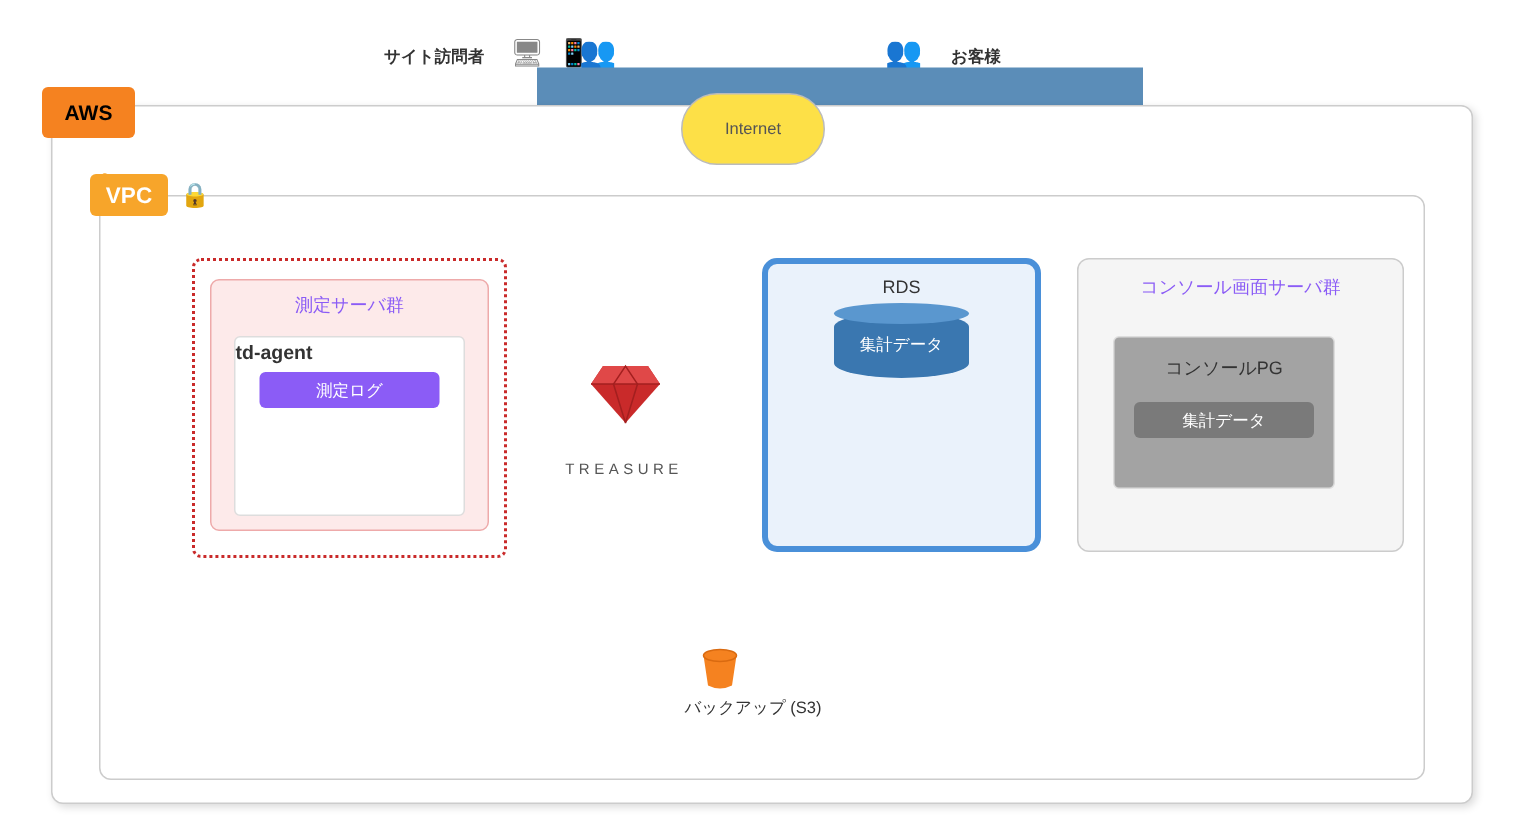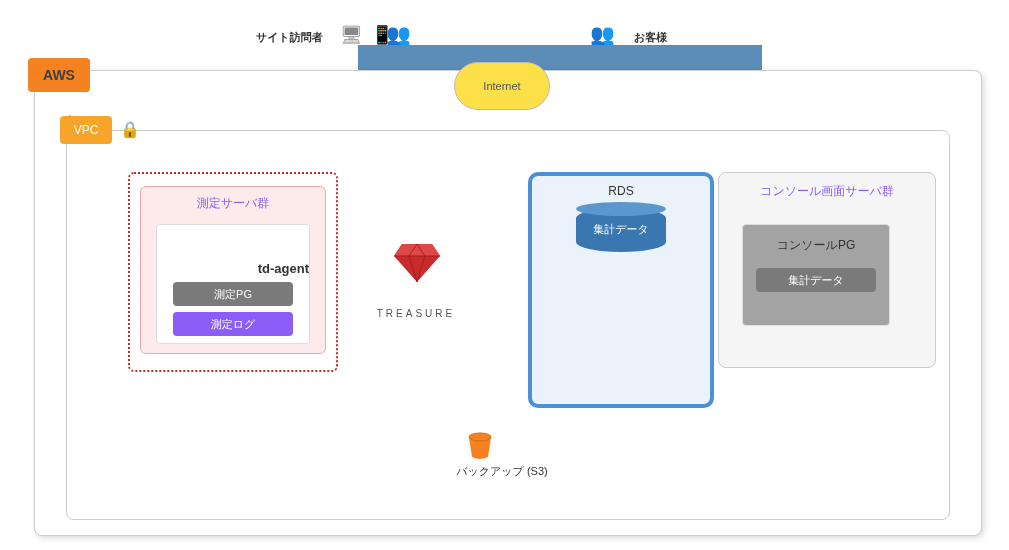--- a/index.html
+++ b/index.html
@@ -23,21 +23,21 @@
     border: 1px solid #ccc;
     border-radius: 8px;
     background: #fff;
     box-shadow: 2px 2px 6px rgba(0,0,0,0.15);
   }
   .aws-tag {
     left: 28px; top: 58px;
     width: 62px; height: 34px;
     background: #f58220;
     border-radius: 4px;
-    color: #404040;
+    color: #000000;
     font-weight: bold;
     font-size: 14px;
     display: flex; align-items: center; justify-content: center;
   }
   .aws-cloud {
     left:30px; top:48px; font-size:18px; color:#f58220;
   }
 
   
   .vpc-box {
@@ -45,21 +45,21 @@
     width: 884px; height: 390px;
     border: 1px solid #ccc;
     border-radius: 8px;
     background: #fff;
   }
   .vpc-tag {
     left: 60px; top: 116px;
     width: 52px; height: 28px;
     background: #f7a52a;
     border-radius: 4px;
-    color: #fff; font-weight: normal; font-size: 12px;
+    color: #fff; font-weight: bold; font-size: 15px;
     display: flex; align-items: center; justify-content: center;
   }
   .vpc-cloud {
     left:60px; top:106px; font-size:16px; color:#f7a52a;
   }
   .lock-icon {
     left:120px; top:120px; color:#f7a52a; font-size:16px;
   }
 
   
@@ -108,21 +108,21 @@
   }
   .server-title {
     left:0; right:0; top:8px;
     text-align:center; font-size:12px; color:#8b5cf6;
   }
   .tdagent-box {
     left: 156px; top: 224px;
     width: 154px; height: 120px;
     background:#fff; border:1px solid #ddd; border-radius:4px;
   }
-  .tdagent-title { text-align:right; padding-top:20px; font-weight:bold; font-size:13px;margin-top:16px;}
+  .tdagent-title { text-align:left; padding-top:2px; font-weight:bold; font-size:13px;}
   .chip {
     width:120px; height:24px; margin:6px auto 0;
     border-radius:4px; color:#fff; font-size:11px;
     display:flex; align-items:center; justify-content:center;
   }
   .chip.gray { background:#7a7a7a; }
   .chip.blue { background:#8b5cf6; }
 
   
   .treasure-gem {
@@ -130,22 +130,22 @@
     width: 50px; height: 50px;
   }
   .treasure-label {
     left: 374px; top: 308px;
     width: 84px; text-align:center;
     font-size:10px; letter-spacing:3px; color:#555;
   }
 
   
   .rds-box {
-    left: 528px; top: 172px;
-    width: 186px; height: 236px;
+    left: 508px; top: 172px;
+    width: 186px; height: 196px;
     border: 4px solid #4a90d9;
     border-radius: 10px;
     background: #eaf2fb;
   }
   .rds-title { text-align:center; padding-top:8px; font-size:12px; color:#333;}
   .db {
     width:90px; height:50px; margin:10px auto 0;
     position:relative;
   }
   .db .cyl {
@@ -240,23 +240,20 @@
 <div class="abs internet-cloud">
   <span>Internet</span>
 </div>
 
 <div class="abs server-group"></div>
 <div class="abs server-group-pink">
   <div class="abs server-title">測定サーバ群</div>
 </div>
 <div class="abs tdagent-box">
   <div class="tdagent-title">td-agent</div>
-  <div class="chip gray">
-      <span>測定PG</span>
-    </div>
   <div class="chip blue">
       <span>測定ログ</span>
     </div>
 </div>
 
 <div class="abs treasure-gem">
   <svg viewBox="0 0 50 50">
     <polygon points="10,10 40,10 48,22 25,48 2,22" fill="#c92a2a"></polygon>
     <polygon points="10,10 40,10 48,22 2,22" fill="#e04848"></polygon>
     <polyline points="2,22 48,22" stroke="#a31f1f" stroke-width="1"></polyline>

